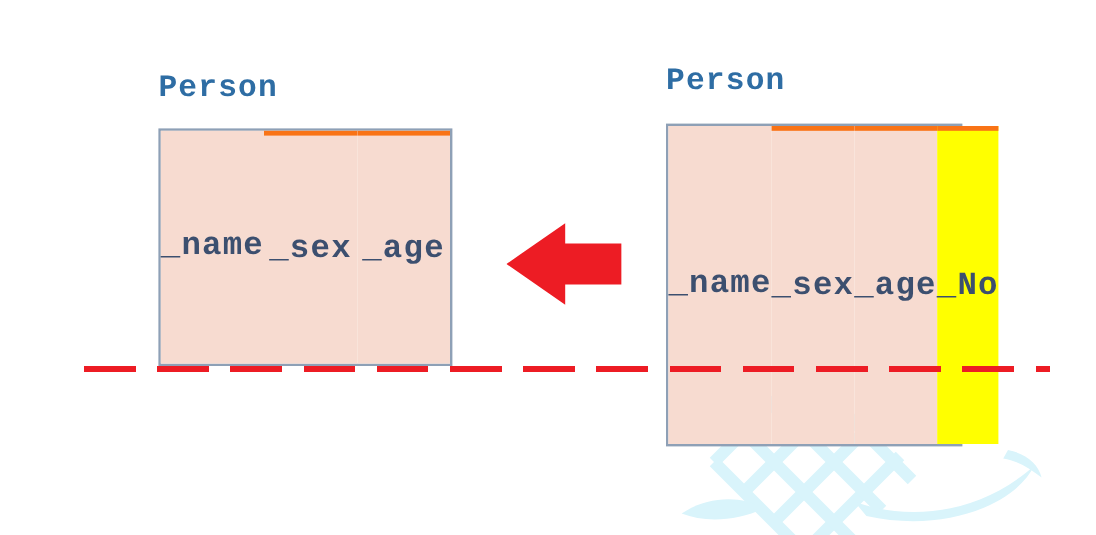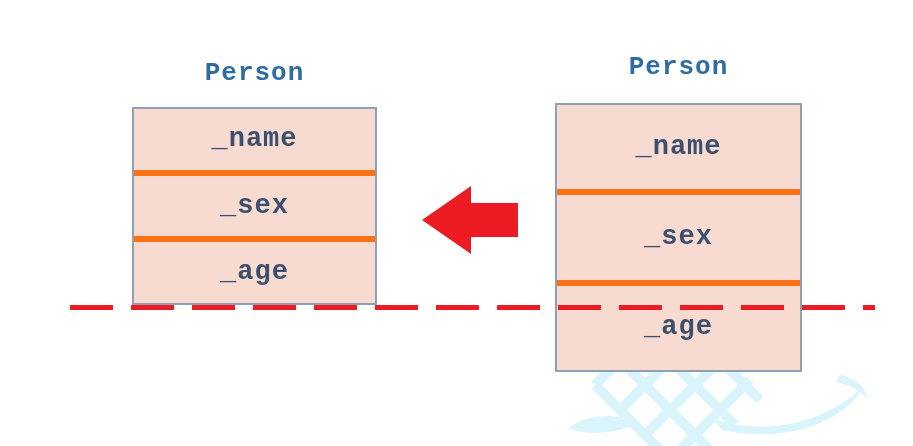--- a/index.html
+++ b/index.html
@@ -11,46 +11,45 @@
     position: relative;
     width: 913px;
     height: 446px;
     background: #ffffff;
     overflow: hidden;
     font-family: "Liberation Mono", "DejaVu Sans Mono", monospace;
   }
 
   .class-title {
     position: absolute;
-    text-align: center;
     font-weight: bold;
     font-size: 26px;
     letter-spacing: 1px;
     color: #2e6da4;
     font-family: "Liberation Mono", "DejaVu Sans Mono", monospace;
   }
   #person-title { left: 132px; top: 58px; width: 245px; }
   #student-title { left: 555px; top: 52px; width: 247px; }
 
   .class-box {
     position: absolute;
     box-sizing: border-box;
     border: 2px solid #8ea0b6;
     display: flex;
-    flex-direction: column;
+    flex-direction: row;
     z-index: 2;
   }
   #person-box { left: 132px; top: 107px; width: 245px; height: 198px; }
   #student-box { left: 555px; top: 103px; width: 247px; height: 269px; }
 
   .field-row {
     box-sizing: border-box;
     flex: 1 1 0;
     background: #f7dbd0;
-    border-top: 6px solid #f97316;
+    border-top: 4px solid #f97316;
     display: flex;
     align-items: center;
     justify-content: center;
     font-weight: bold;
     font-size: 27px;
     letter-spacing: 1px;
     color: #3c4f6f;
     line-height: 1;
   }
   .field-row:first-child { border-top: none; }
@@ -96,20 +95,21 @@
     <div class="field-row">_sex</div>
     <div class="field-row">_age</div>
   </div>
 
   <div class="class-title" id="student-title">Person</div>
 
   <div class="class-box" id="student-box">
     <div class="field-row">_name</div>
     <div class="field-row">_sex</div>
     <div class="field-row">_age</div>
+    <div class="field-row highlight">_No</div>
   </div>
 
   <svg class="arrow-svg" width="96" height="70" viewBox="0 0 96 70">
     <polygon points="0,35 49,1 49,18 96,18 96,52 49,52 49,69" fill="#ed1c24"></polygon>
   </svg>
 
   <div class="cut-line"></div>
 
   <svg class="watermark-svg" width="340" height="126" viewBox="0 0 340 126">
     <g stroke="#d9f4fb" stroke-width="10" fill="none">

